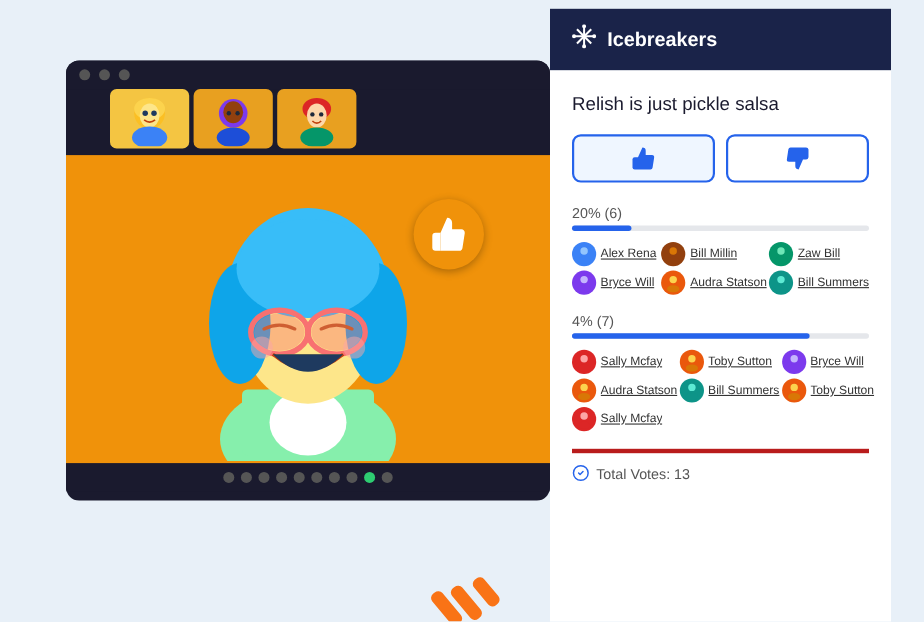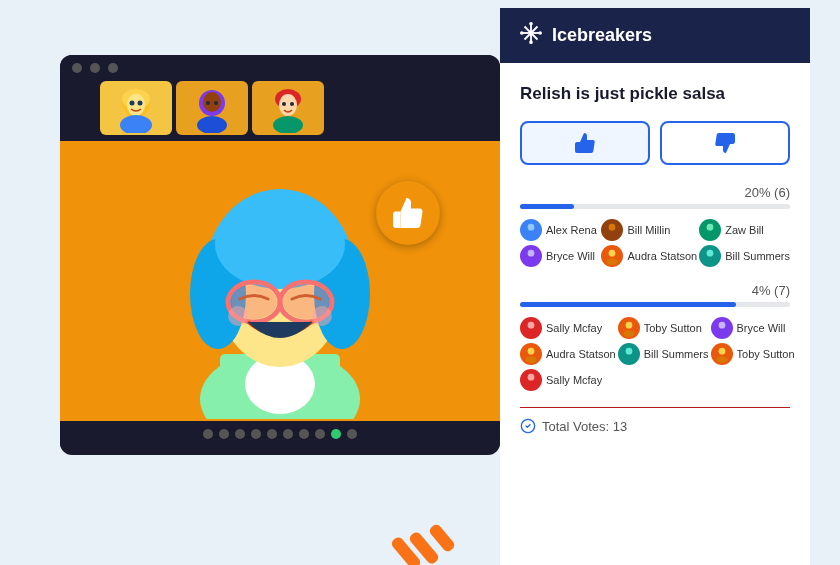--- a/index.html
+++ b/index.html
@@ -144,21 +144,21 @@
 
     .panel-content {
       background: white;
       flex: 1;
       padding: 20px;
       overflow-y: auto;
     }
 
     .question-text {
       font-size: 17px;
-      font-weight: 700;
+      font-weight: 400;
       color: #1a1a2e;
       margin-bottom: 16px;
       line-height: 1.3;
     }
 
     .vote-buttons {
       display: flex;
       gap: 10px;
       margin-bottom: 20px;
     }
@@ -184,21 +184,21 @@
       height: 24px;
       fill: #2563eb;
     }
 
     
     .result-section {
       margin-bottom: 16px;
     }
 
     .result-percent {
-      text-align: right;
+      text-align: left;
       font-size: 13px;
       color: #555;
       margin-bottom: 4px;
     }
 
     .result-bar-bg {
       height: 5px;
       background: #e5e7eb;
       border-radius: 3px;
       margin-bottom: 10px;
@@ -234,31 +234,32 @@
       font-weight: bold;
       color: white;
     }
 
     .voter-name {
       font-size: 11px;
       color: #333;
       white-space: nowrap;
       overflow: hidden;
       text-overflow: ellipsis;
+      text-decoration: underline;
     }
 
     .total-votes {
       display: flex;
       align-items: center;
       gap: 6px;
       color: #555;
       font-size: 13px;
       margin-top: 10px;
       padding-top: 10px;
-      border-top: 1px solid #b91c1c;
+      border-top: 4px solid #b91c1c;
     }
 
     .total-votes svg {
       width: 16px;
       height: 16px;
       stroke: #2563eb;
       fill: none;
     }
 
     

